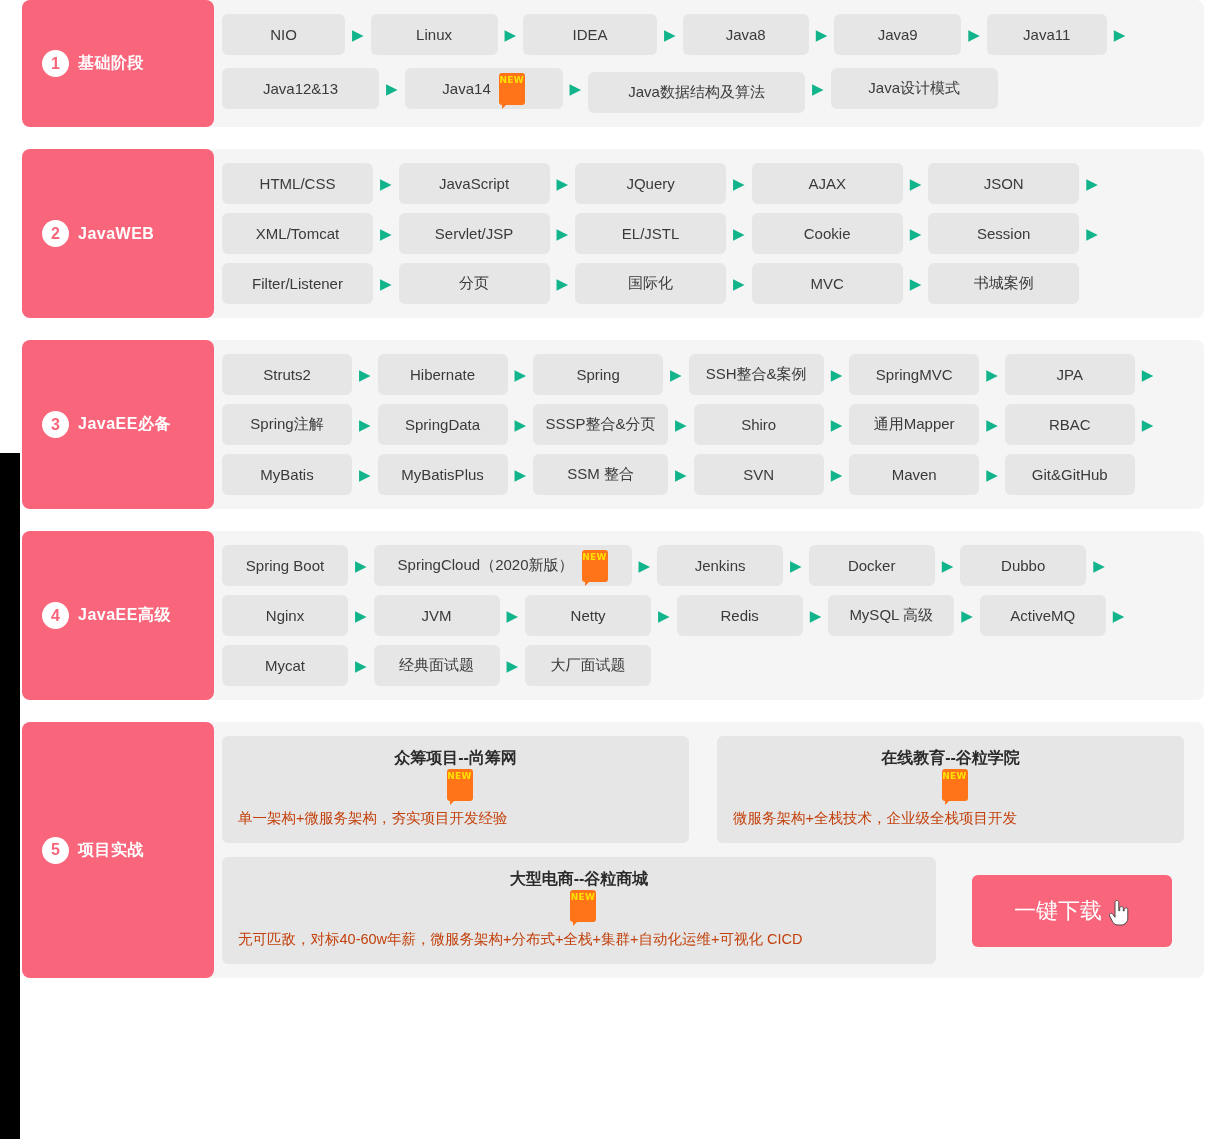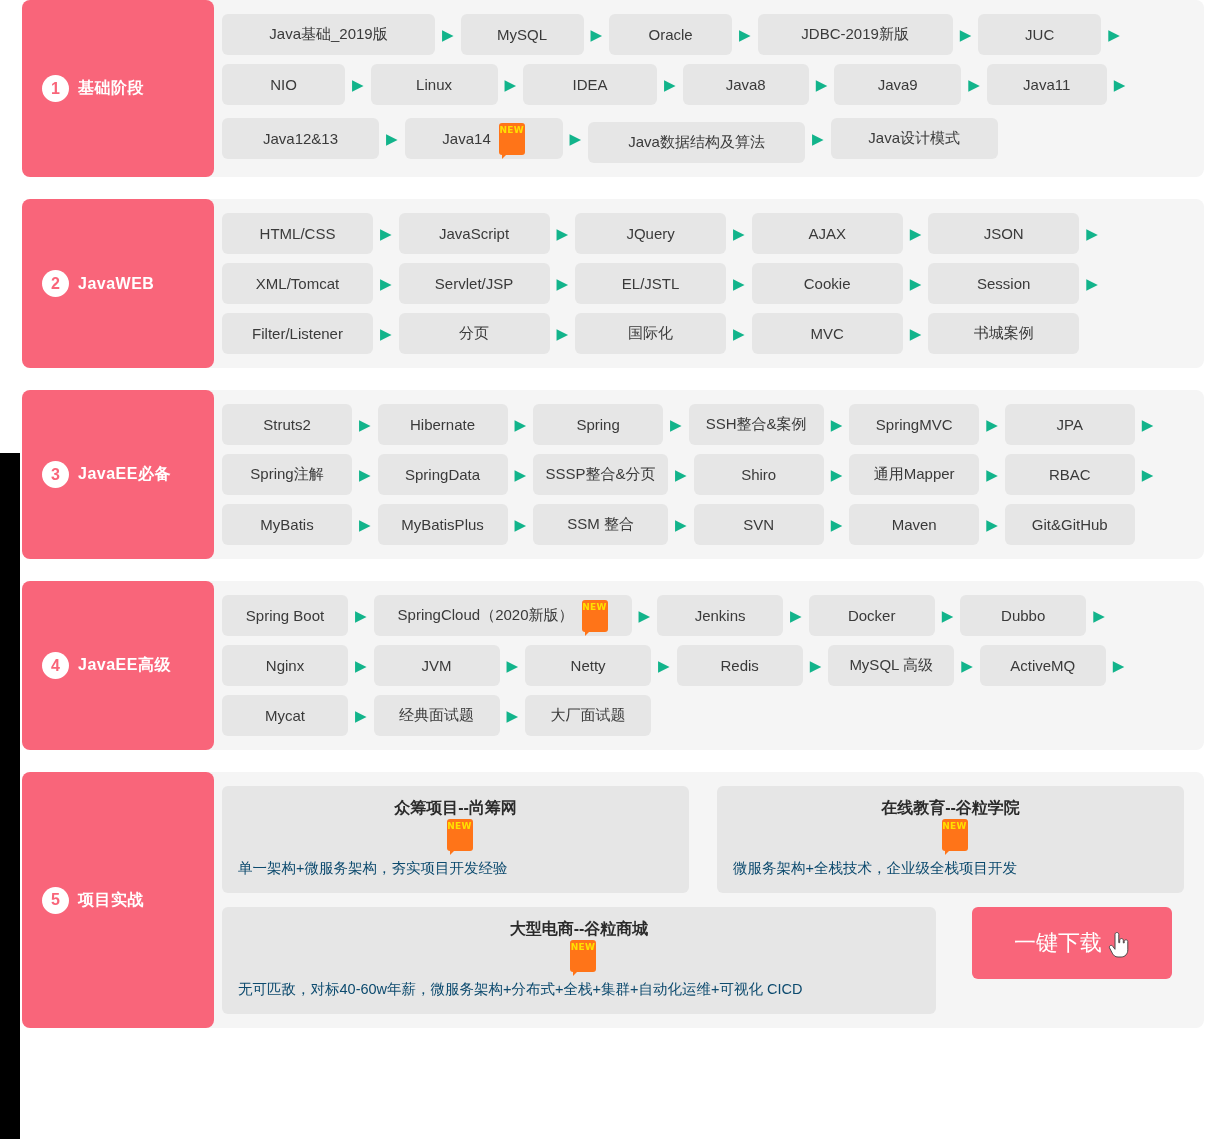--- a/index.html
+++ b/index.html
@@ -191,28 +191,28 @@
     color: #2b2b2b;
     display: flex;
     align-items: center;
     margin-bottom: 7px;
     white-space: nowrap;
     flex-direction: column;
   }
 
   .proj-desc {
     font-size: 14.5px;
-    color: #0c4a6e;
+    color: #c2410c;
     line-height: 1.45;
   }
 
   .dl-wrap {
     flex: 1 1 auto;
     display: flex;
-    align-items: flex-start;
+    align-items: center;
     justify-content: center;
     margin-left: 20px;
   }
 
   .dl-button {
     background: #f9657a;
     color: #ffffff;
     border: none;
     border-radius: 6px;
     width: 200px;
@@ -270,32 +270,20 @@
 
 <div class="page">
 
   <div class="stage s1">
     <div class="stage-label">
       <div class="num-badge">1</div>
       <div class="stage-title">基础阶段</div>
     </div>
     <div class="stage-body">
       <div class="row">
-        <div class="chip c1">Java基础_2019版</div>
-        <span class="arrow"></span>
-        <div class="chip c2">MySQL</div>
-        <span class="arrow"></span>
-        <div class="chip c3">Oracle</div>
-        <span class="arrow"></span>
-        <div class="chip c4">JDBC-2019新版</div>
-        <span class="arrow"></span>
-        <div class="chip c5">JUC</div>
-        <span class="arrow"></span>
-      </div>
-      <div class="row">
         <div class="chip c6">NIO</div>
         <span class="arrow"></span>
         <div class="chip c7">Linux</div>
         <span class="arrow"></span>
         <div class="chip c8">IDEA</div>
         <span class="arrow"></span>
         <div class="chip c9">Java8</div>
         <span class="arrow"></span>
         <div class="chip c10">Java9</div>
         <span class="arrow"></span>

